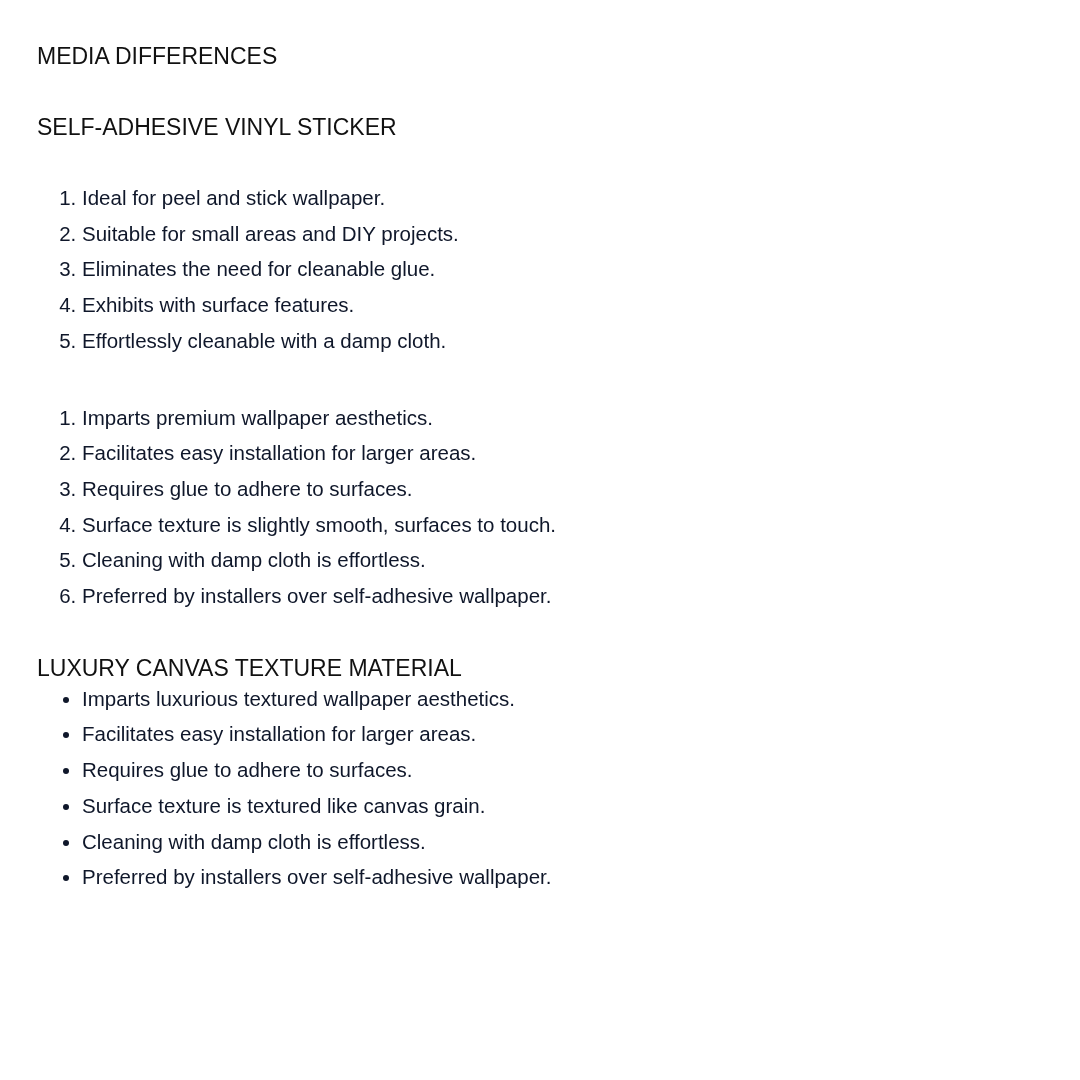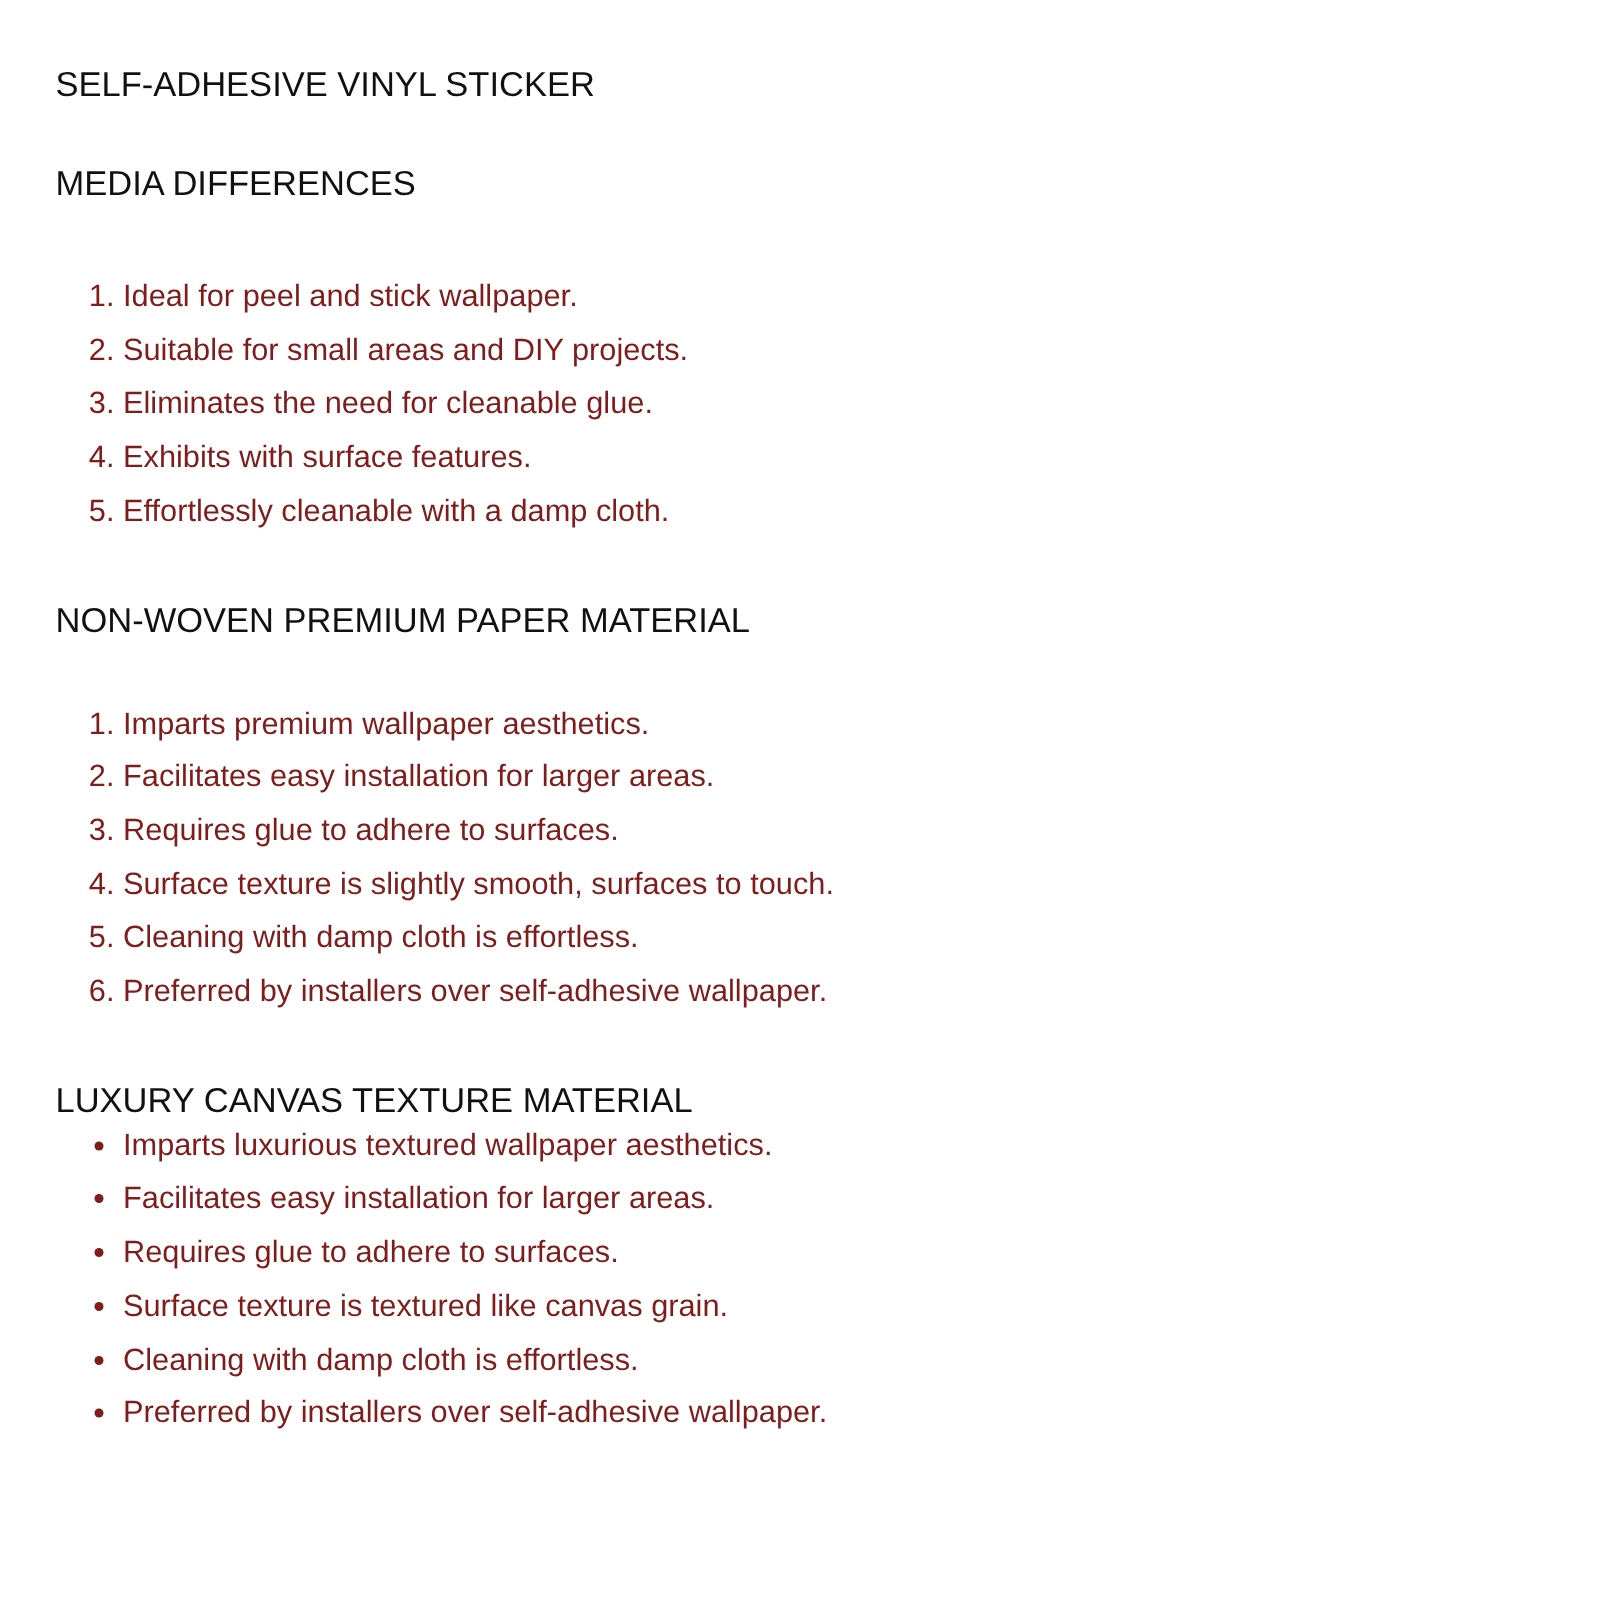--- a/index.html
+++ b/index.html
@@ -28,49 +28,48 @@
     #h-media   { margin-bottom: 45px; }
     #h-vinyl   { margin-bottom: 40px; }
     #h-nonwoven{ margin-bottom: 39px; }
     #h-canvas  { }
 
     .features {
       margin: 0 0 41px 0;
       padding: 0 0 0 45px;
       font-size: 20.5px;
       line-height: 35.7px;
-      color: #7f1d1d;
+      color: #0f172a;
     }
     ul.features { margin-bottom: 12px; }
     .features li {
       padding: 0;
       margin: 0;
     }
     ol.features li::marker {
       content: counter(list-item) ". ";
     }
   </style>
 </head>
 <body>
 
 <div class="page">
 
+  <h2 class="heading" id="h-media">MEDIA DIFFERENCES</h2>
+
   <h2 class="heading" id="h-vinyl">SELF-ADHESIVE VINYL STICKER</h2>
-
-  <h2 class="heading" id="h-media">MEDIA DIFFERENCES</h2>
 
   <ol class="features">
     <li>Ideal for peel and stick wallpaper.</li>
     <li>Suitable for small areas and DIY projects.</li>
     <li>Eliminates the need for cleanable glue.</li>
     <li>Exhibits with surface features.</li>
     <li>Effortlessly cleanable with a damp cloth.</li>
   </ol>
 
-  <h2 class="heading" id="h-nonwoven">NON-WOVEN PREMIUM PAPER MATERIAL</h2>
 
   <ol class="features">
     <li>Imparts premium wallpaper aesthetics.</li>
     <li>Facilitates easy installation for larger areas.</li>
     <li>Requires glue to adhere to surfaces.</li>
     <li>Surface texture is slightly smooth, surfaces to touch.</li>
     <li>Cleaning with damp cloth is effortless.</li>
     <li>Preferred by installers over self-adhesive wallpaper.</li>
   </ol>
 

